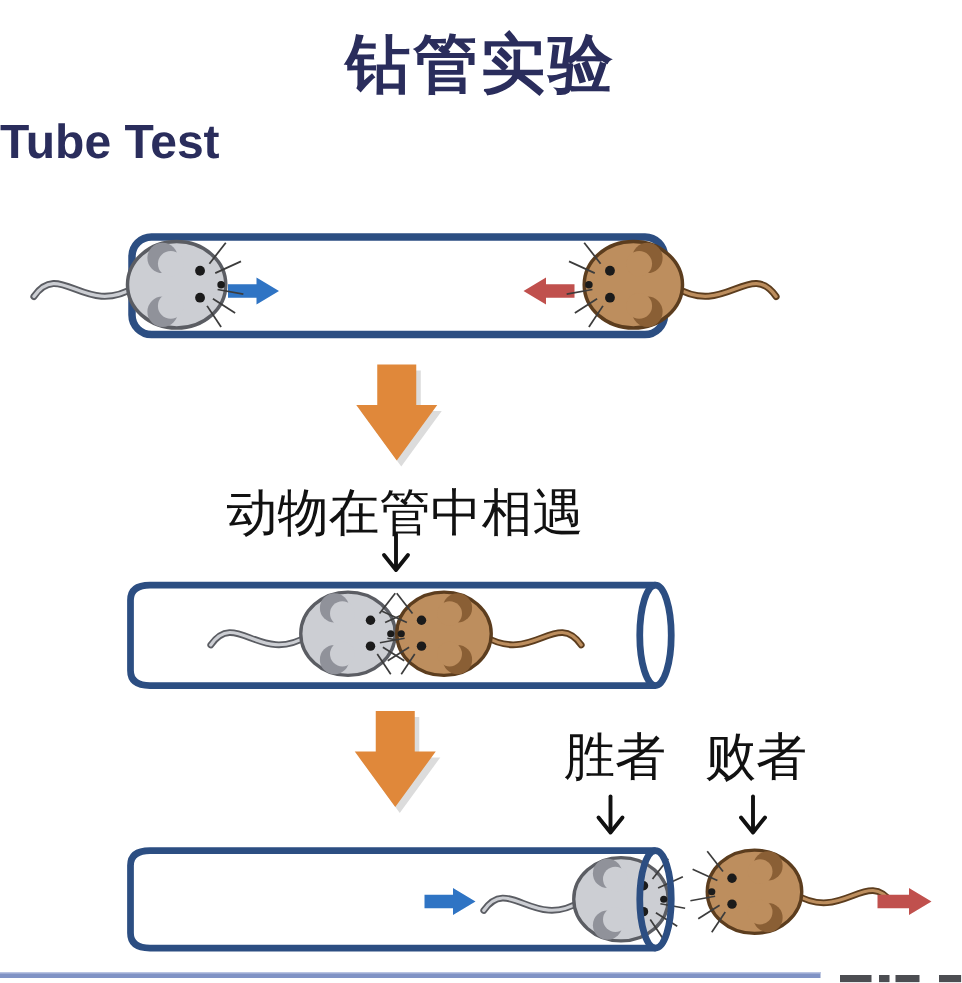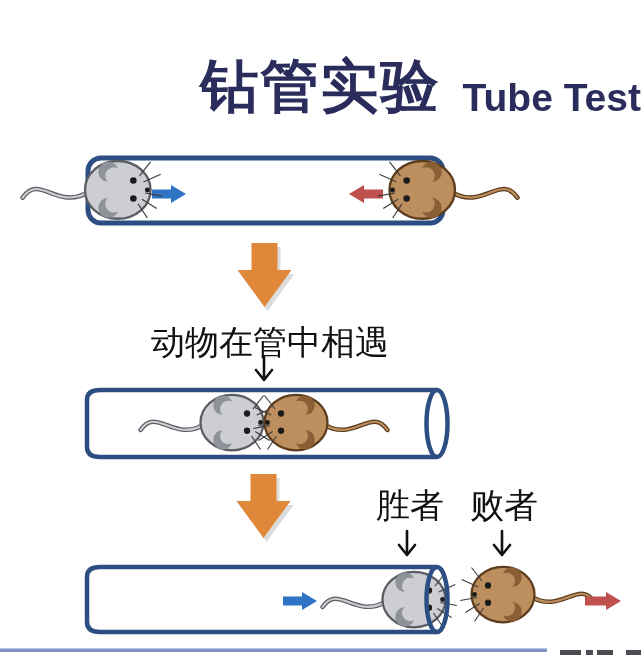--- a/index.html
+++ b/index.html
@@ -5,26 +5,26 @@
   html,body{margin:0;padding:0;background:#ffffff;}
   .stage{
     position:relative;
     width:641px;height:655px;
     background:#ffffff;
     overflow:hidden;
     font-family:"Liberation Sans","DejaVu Sans",sans-serif;
   }
   .title-zh{
     position:absolute;top:14px;left:0;width:641px;
-    text-align:center;font-size:58px;font-weight:bold;
-    color:#2a2d5c;letter-spacing:2px;margin-top:34px;
+    text-align:center;font-size:43px;font-weight:bold;
+    color:#2a2d5c;letter-spacing:2px;
   }
   .title-en{
     position:absolute;top:76px;left:0;width:641px;
-    text-align:right;font-size:39px;font-weight:bold;
+    text-align:left;font-size:32px;font-weight:bold;
     color:#2a2d5c;
   }
   .diagram-svg{position:absolute;top:0;left:0;}
   .label{
     position:absolute;color:#111111;font-size:34px;
     white-space:nowrap;line-height:1.1;
   }
   .label-meet{top:324px;left:151px;}
   .label-winner{top:487px;left:376px;}
   .label-loser{top:487px;left:470px;}

